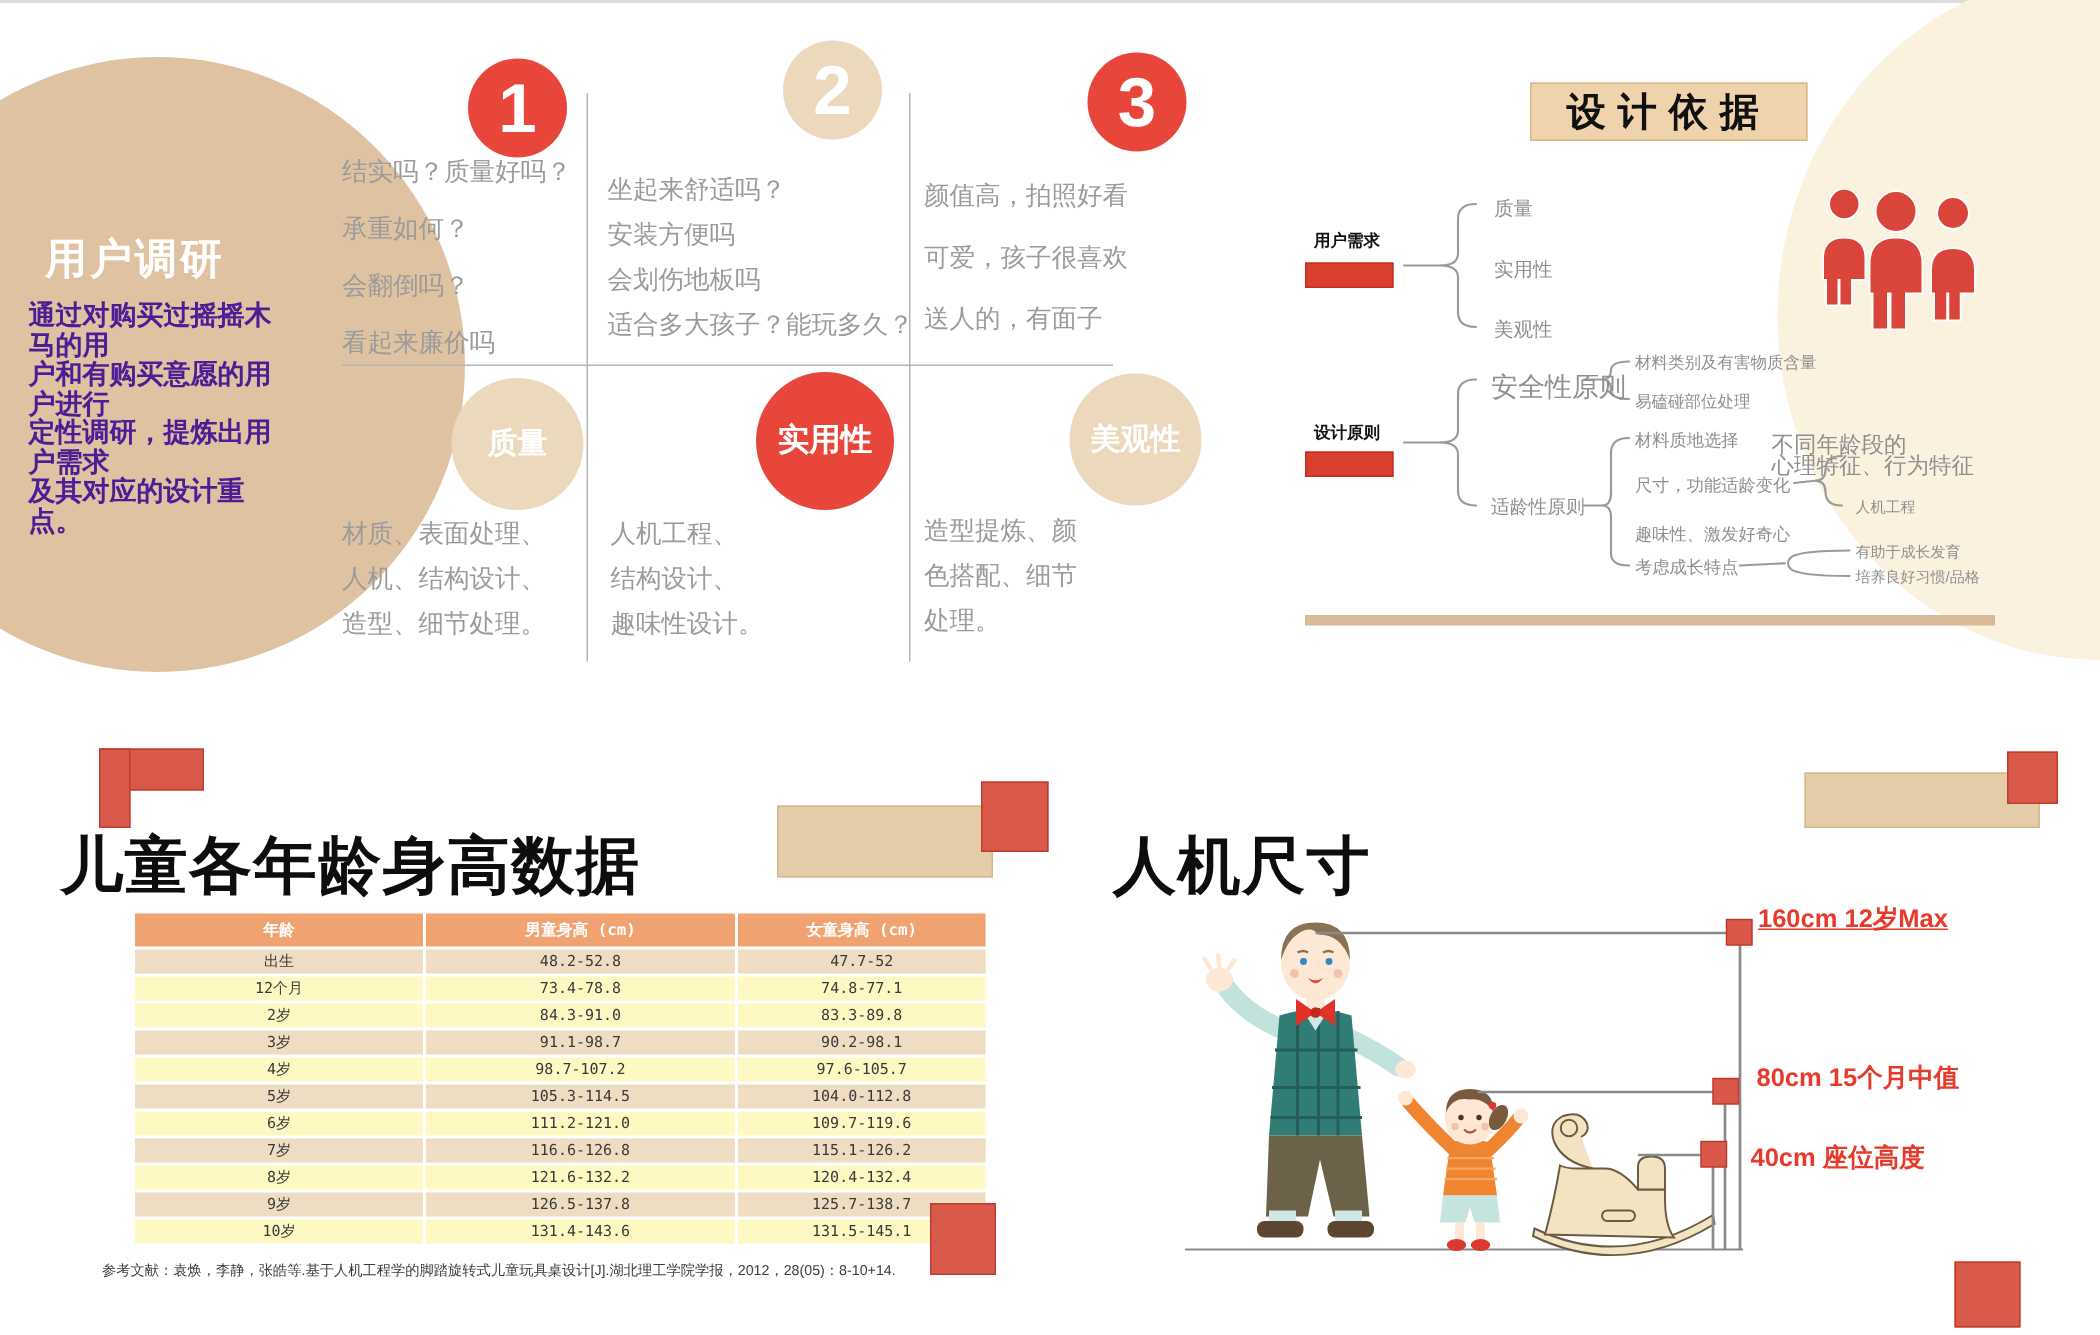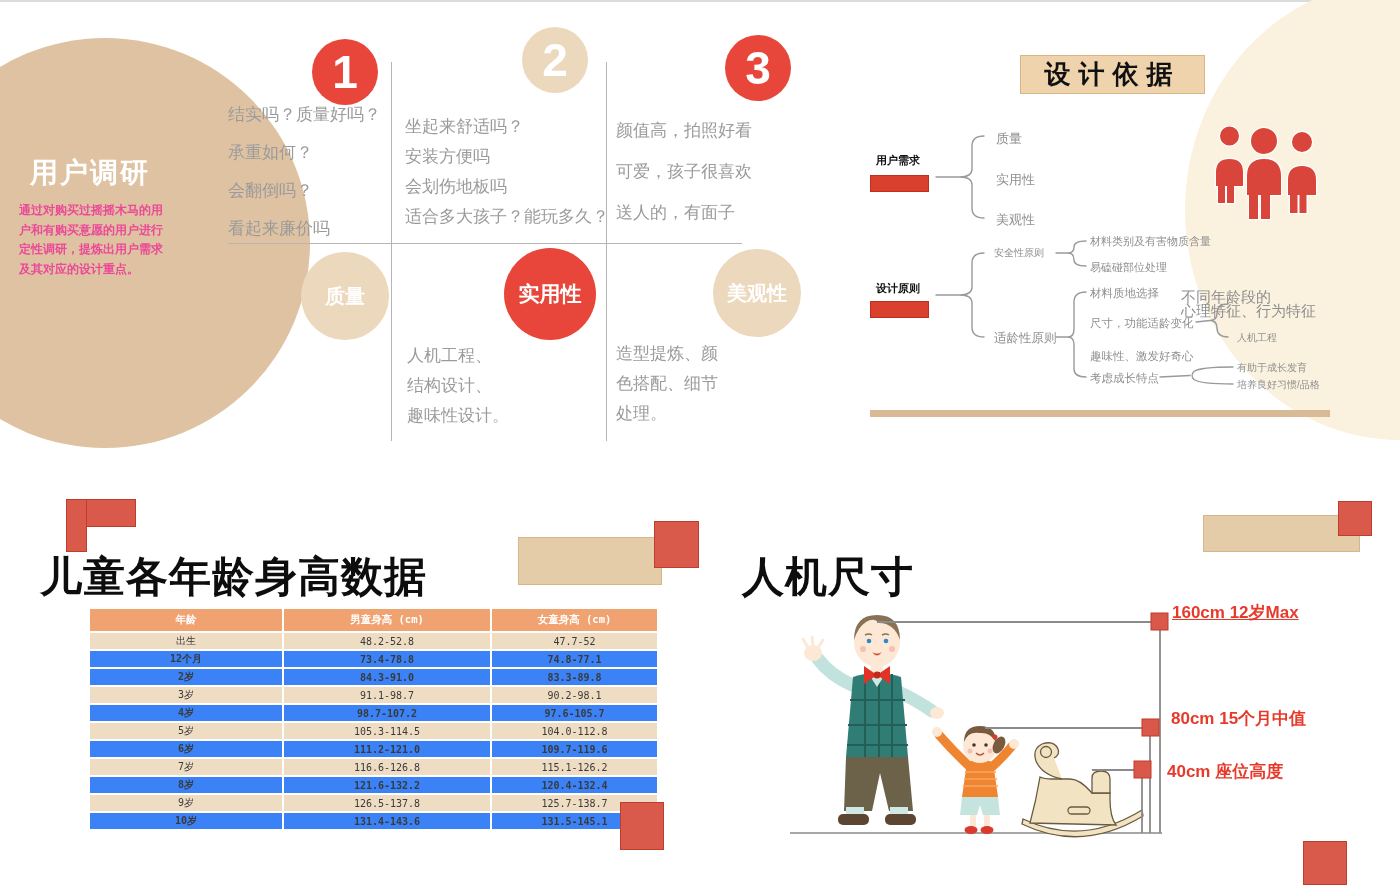--- a/index.html
+++ b/index.html
@@ -4,21 +4,21 @@
 <style>
   html,body{margin:0;padding:0;background:#fff;}
   #canvas{position:relative;width:1400px;height:890px;background:#ffffff;overflow:hidden;
           font-family:"Liberation Sans","DejaVu Sans",sans-serif;}
   .abs{position:absolute;}
   .pre{white-space:pre-line;}
   .topline{position:absolute;left:0;top:0;width:1400px;height:2px;background:#dcdcdc;}
   
   .big-left{position:absolute;left:-100px;top:38px;width:410px;height:410px;border-radius:50%;background:#dfc2a2;}
   .ur-title{position:absolute;left:30px;top:154px;font-size:28px;font-weight:900;color:#fff;letter-spacing:2px;}
-  .ur-desc{position:absolute;left:19px;top:201px;width:170px;font-size:12px;line-height:19.5px;color:#ec4899;font-weight:bold;}
+  .ur-desc{position:absolute;left:19px;top:201px;width:170px;font-size:18px;line-height:19.5px;color:#4c1d95;font-weight:bold;}
   
   .vline{position:absolute;width:1px;background:#b5b5b5;}
   .hline{position:absolute;height:1px;background:#b5b5b5;}
   .numcircle{position:absolute;width:66px;height:66px;border-radius:50%;color:#fff;
              font-size:46px;font-weight:900;text-align:center;line-height:66px;}
   .red-bg{background:#e8463a;}
   .tan-bg{background:#ecd8bd;}
   .questions{position:absolute;color:#9b9b9b;font-size:17px;white-space:pre-line;}
   .catcircle{position:absolute;border-radius:50%;color:#fff;font-weight:900;text-align:center;}
   .keypoints{position:absolute;color:#9b9b9b;font-size:17px;line-height:30px;white-space:pre-line;}
@@ -33,21 +33,21 @@
   
   .deco-red{position:absolute;background:#d9594b;border:1px solid #c03c2c;}
   .deco-tan{position:absolute;background:#e5cca8;border:1px solid #d6b789;}
   .big-title{position:absolute;font-size:42px;font-weight:900;color:#0d0d0d;letter-spacing:1px;}
   table.htable{position:absolute;left:88px;top:607px;width:567px;border-collapse:separate;border-spacing:2px;table-layout:fixed;}
   table.htable th{background:#f0a271;color:#fff;font-size:10.5px;font-weight:bold;height:20px;padding:1px;
                   font-family:"DejaVu Sans Mono","Liberation Mono",monospace;}
   table.htable td{font-size:10px;color:#3a3a3a;text-align:center;height:12px;padding:1px 0;
                   font-family:"DejaVu Sans Mono","Liberation Mono",monospace;}
   table.htable tr.ra td{background:#eedcc3;}
-  table.htable tr.rb td{background:#3b82f6;font-weight:bold;}
+  table.htable tr.rb td{background:#fef9c3;}
   .reference{position:absolute;left:68px;top:841px;font-size:9.5px;color:#3c3c3c;}
   
   .measure-label{position:absolute;color:#e73a2b;font-size:17px;font-weight:900;}
 </style>
 </head>
 <body>
 
 <div id="canvas">
 
   <div class="topline"></div>
@@ -62,20 +62,23 @@
   <div class="vline" style="left:391px;top:62px;height:379px;"></div>
   <div class="vline" style="left:606px;top:62px;height:379px;"></div>
   <div class="hline" style="left:228px;top:243px;width:514px;"></div>
 
   <div class="numcircle red-bg" style="left:312px;top:39px;">1</div>
   <div class="questions" style="left:228px;top:96px;line-height:38px;">结实吗？质量好吗？
 承重如何？
 会翻倒吗？
 看起来廉价吗</div>
   <div class="catcircle tan-bg" style="left:301px;top:252px;width:88px;height:88px;line-height:88px;font-size:20px;">质量</div>
+  <div class="keypoints" style="left:228px;top:341px;">材质、表面处理、
+人机、结构设计、
+造型、细节处理。</div>
 
   <div class="numcircle tan-bg" style="left:522px;top:27px;">2</div>
   <div class="questions" style="left:405px;top:112px;line-height:30px;font-size:17px;">坐起来舒适吗？
 安装方便吗
 会划伤地板吗
 适合多大孩子？能玩多久？</div>
   <div class="catcircle red-bg" style="left:504px;top:248px;width:92px;height:92px;line-height:92px;font-size:21px;">实用性</div>
   <div class="keypoints" style="left:407px;top:341px;">人机工程、
 结构设计、
 趣味性设计。</div>
@@ -119,21 +122,21 @@
 
   <div class="node-label" style="left:876px;top:153px;">用户需求</div>
   <div class="node-bar" style="left:870px;top:175px;"></div>
   <div class="mm-item" style="left:996px;top:130px;font-size:13px;">质量</div>
   <div class="mm-item" style="left:996px;top:171px;font-size:13px;">实用性</div>
   <div class="mm-item" style="left:996px;top:211px;font-size:13px;">美观性</div>
 
   <div class="node-label" style="left:876px;top:281px;">设计原则</div>
   <div class="node-bar" style="left:870px;top:301px;"></div>
 
-  <div class="mm-item" style="left:994px;top:246px;font-size:10px;">安全性原则</div>
+  <div class="mm-item" style="left:994px;top:246px;font-size:18px;">安全性原则</div>
   <div class="mm-item" style="left:1090px;top:234px;font-size:11px;">材料类别及有害物质含量</div>
   <div class="mm-item" style="left:1090px;top:260px;font-size:11px;">易磕碰部位处理</div>
 
   <div class="mm-item" style="left:994px;top:330px;font-size:12.5px;">适龄性原则</div>
   <div class="mm-item" style="left:1090px;top:286px;font-size:11.5px;">材料质地选择</div>
   <div class="mm-item" style="left:1090px;top:316px;font-size:11.5px;">尺寸，功能适龄变化</div>
   <div class="mm-item" style="left:1090px;top:349px;font-size:11.5px;">趣味性、激发好奇心</div>
   <div class="mm-item" style="left:1090px;top:371px;font-size:11.5px;">考虑成长特点</div>
 
   <div class="mm-item pre" style="left:1181px;top:290px;font-size:15px;line-height:14px;">不同年龄段的
@@ -216,20 +219,21 @@
           <td>125.7-138.7</td>
         </tr>
     <tr class="rb">
           <td>10岁</td>
           <td>131.4-143.6</td>
           <td>131.5-145.1</td>
         </tr>
   </tbody>
     </table>
 
+  <div class="reference">参考文献：袁焕，李静，张皓等.基于人机工程学的脚踏旋转式儿童玩具桌设计[J].湖北理工学院学报，2012，28(05)：8-10+14.</div>
   <div class="deco-red" style="left:620px;top:802px;width:42px;height:46px;"></div>
 
   <div class="big-title" style="left:742px;top:549px;">人机尺寸</div>
 
   <svg class="abs" style="left:780px;top:595px;" width="400" height="245" viewBox="0 0 400 245">
 
     <line x1="10" y1="238" x2="382" y2="238" stroke="#8a8a8a" stroke-width="1.3"></line>
 
     <g>
       <path d="M243,224 Q302,252 362,215 L363,221 Q302,258 242,229 Z" fill="#f2e4c3" stroke="#6b5a42" stroke-width="1.3"></path>

